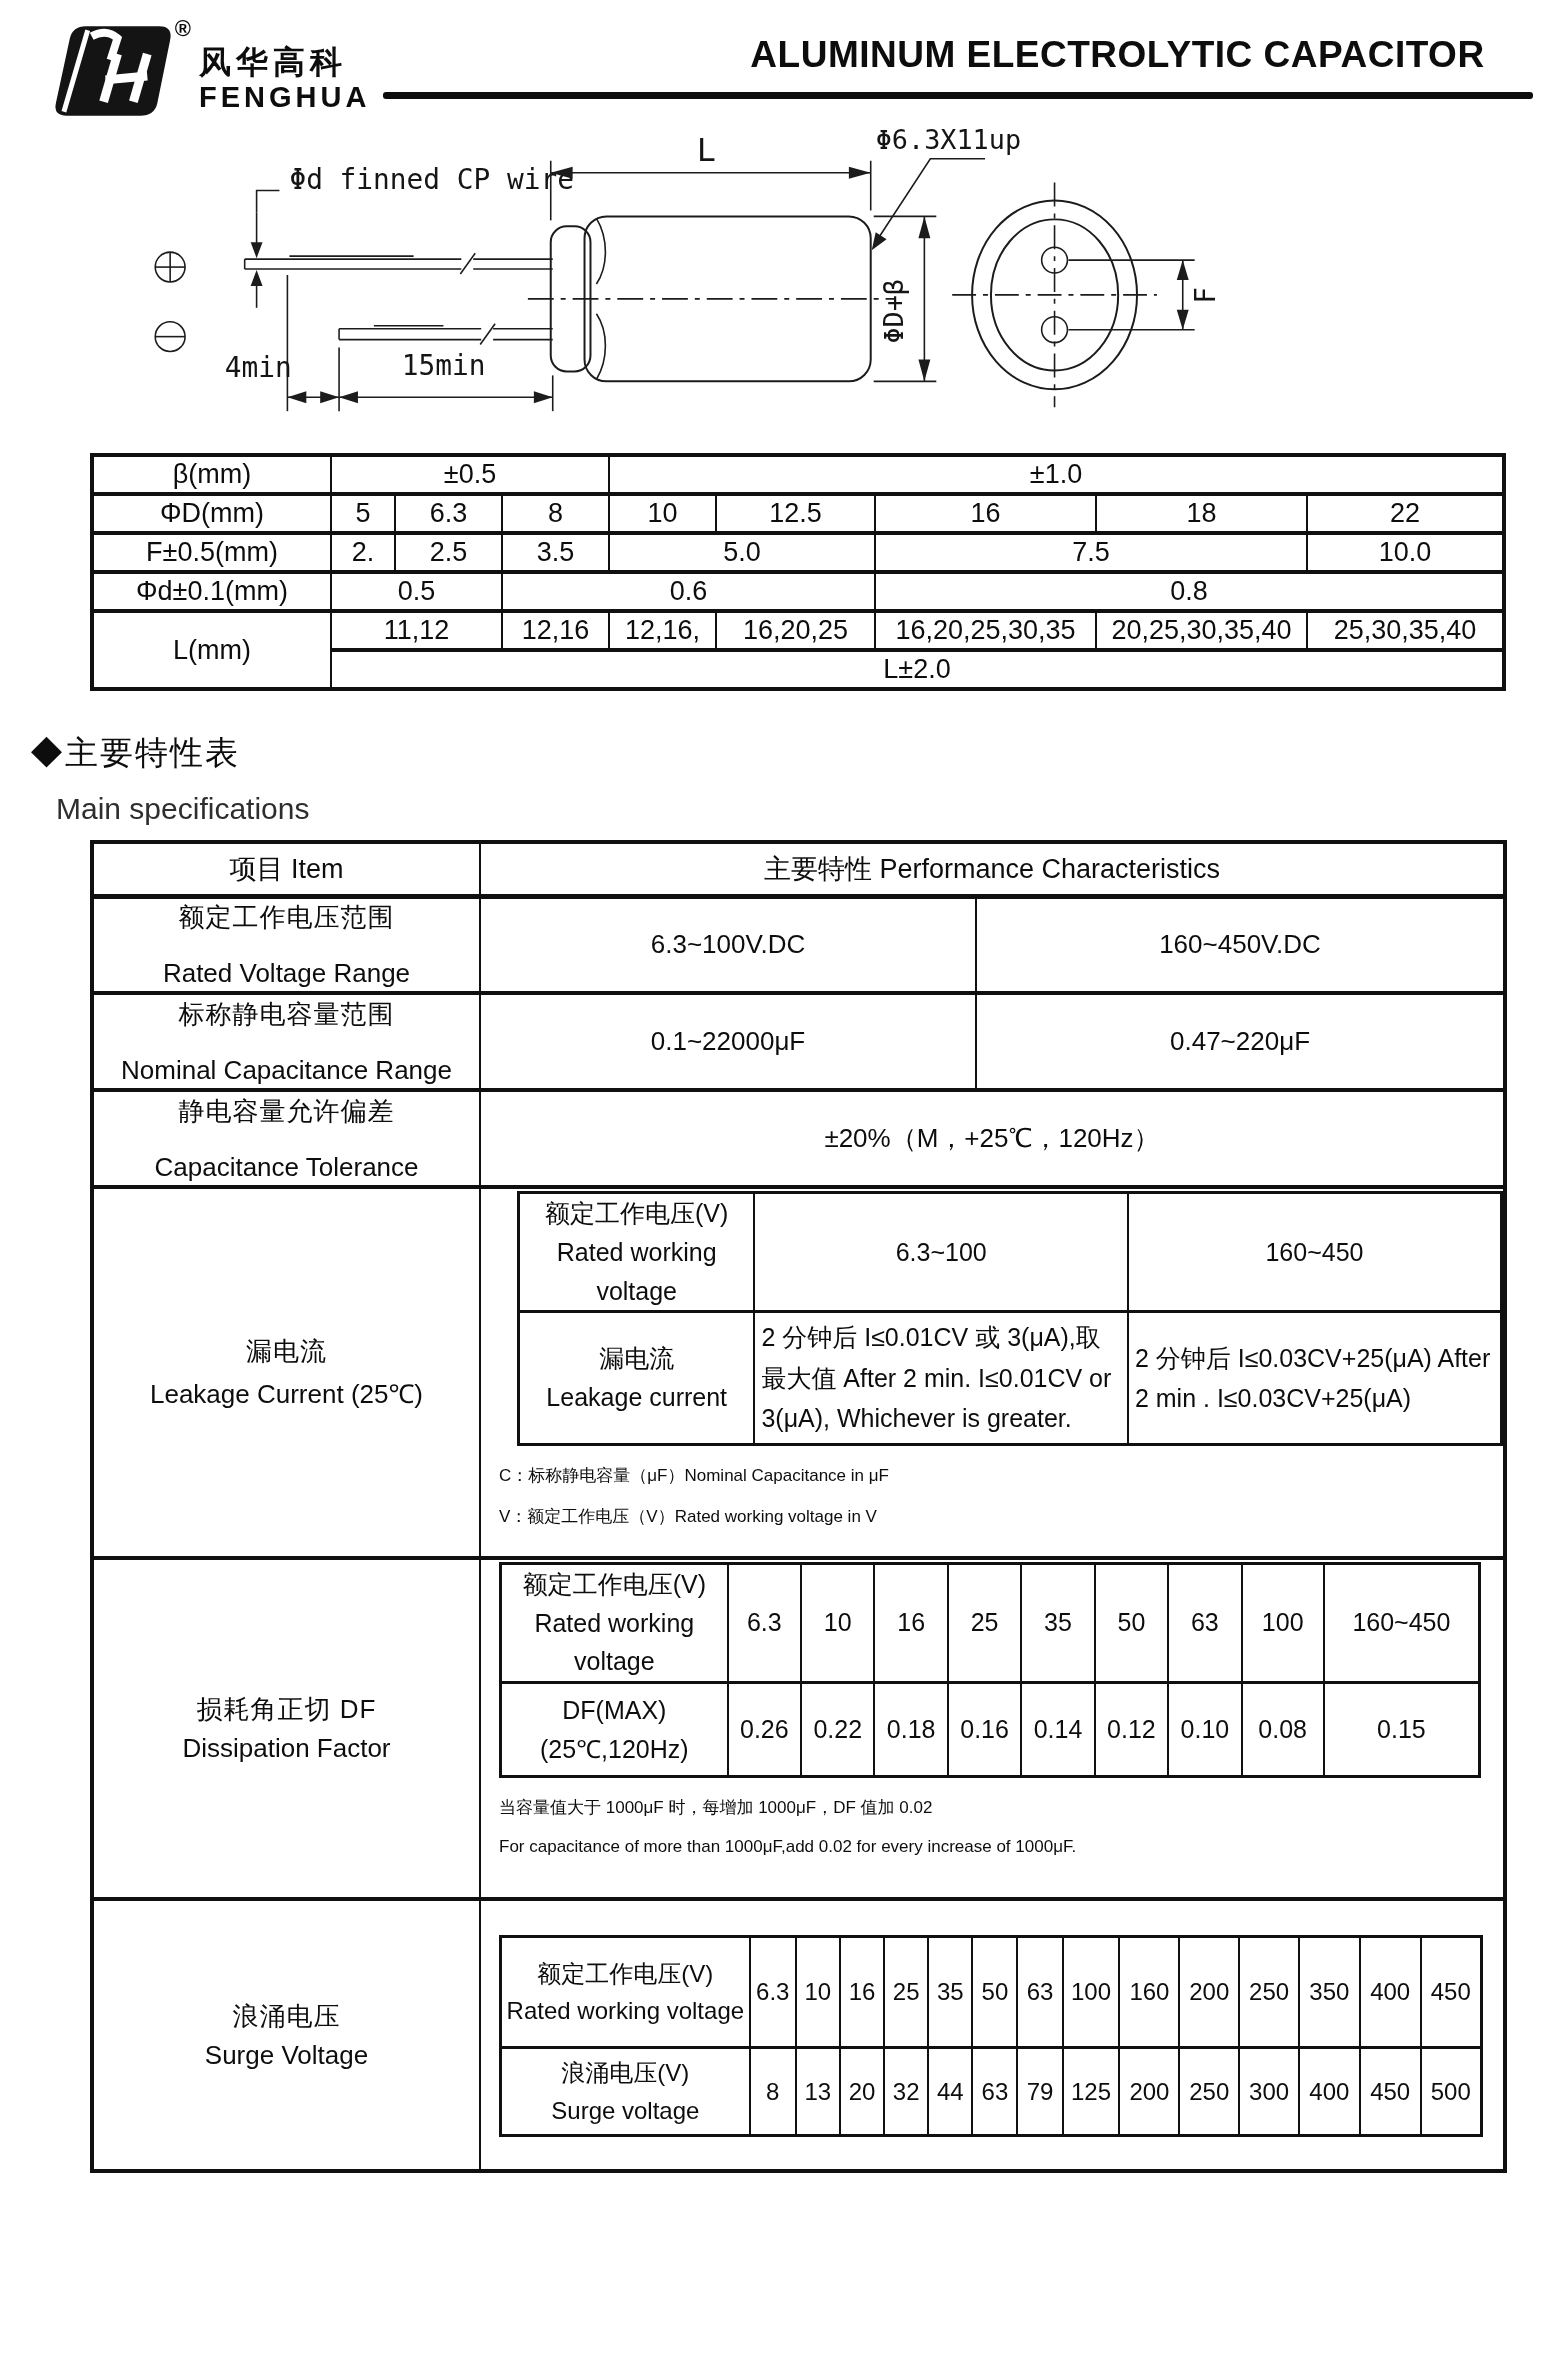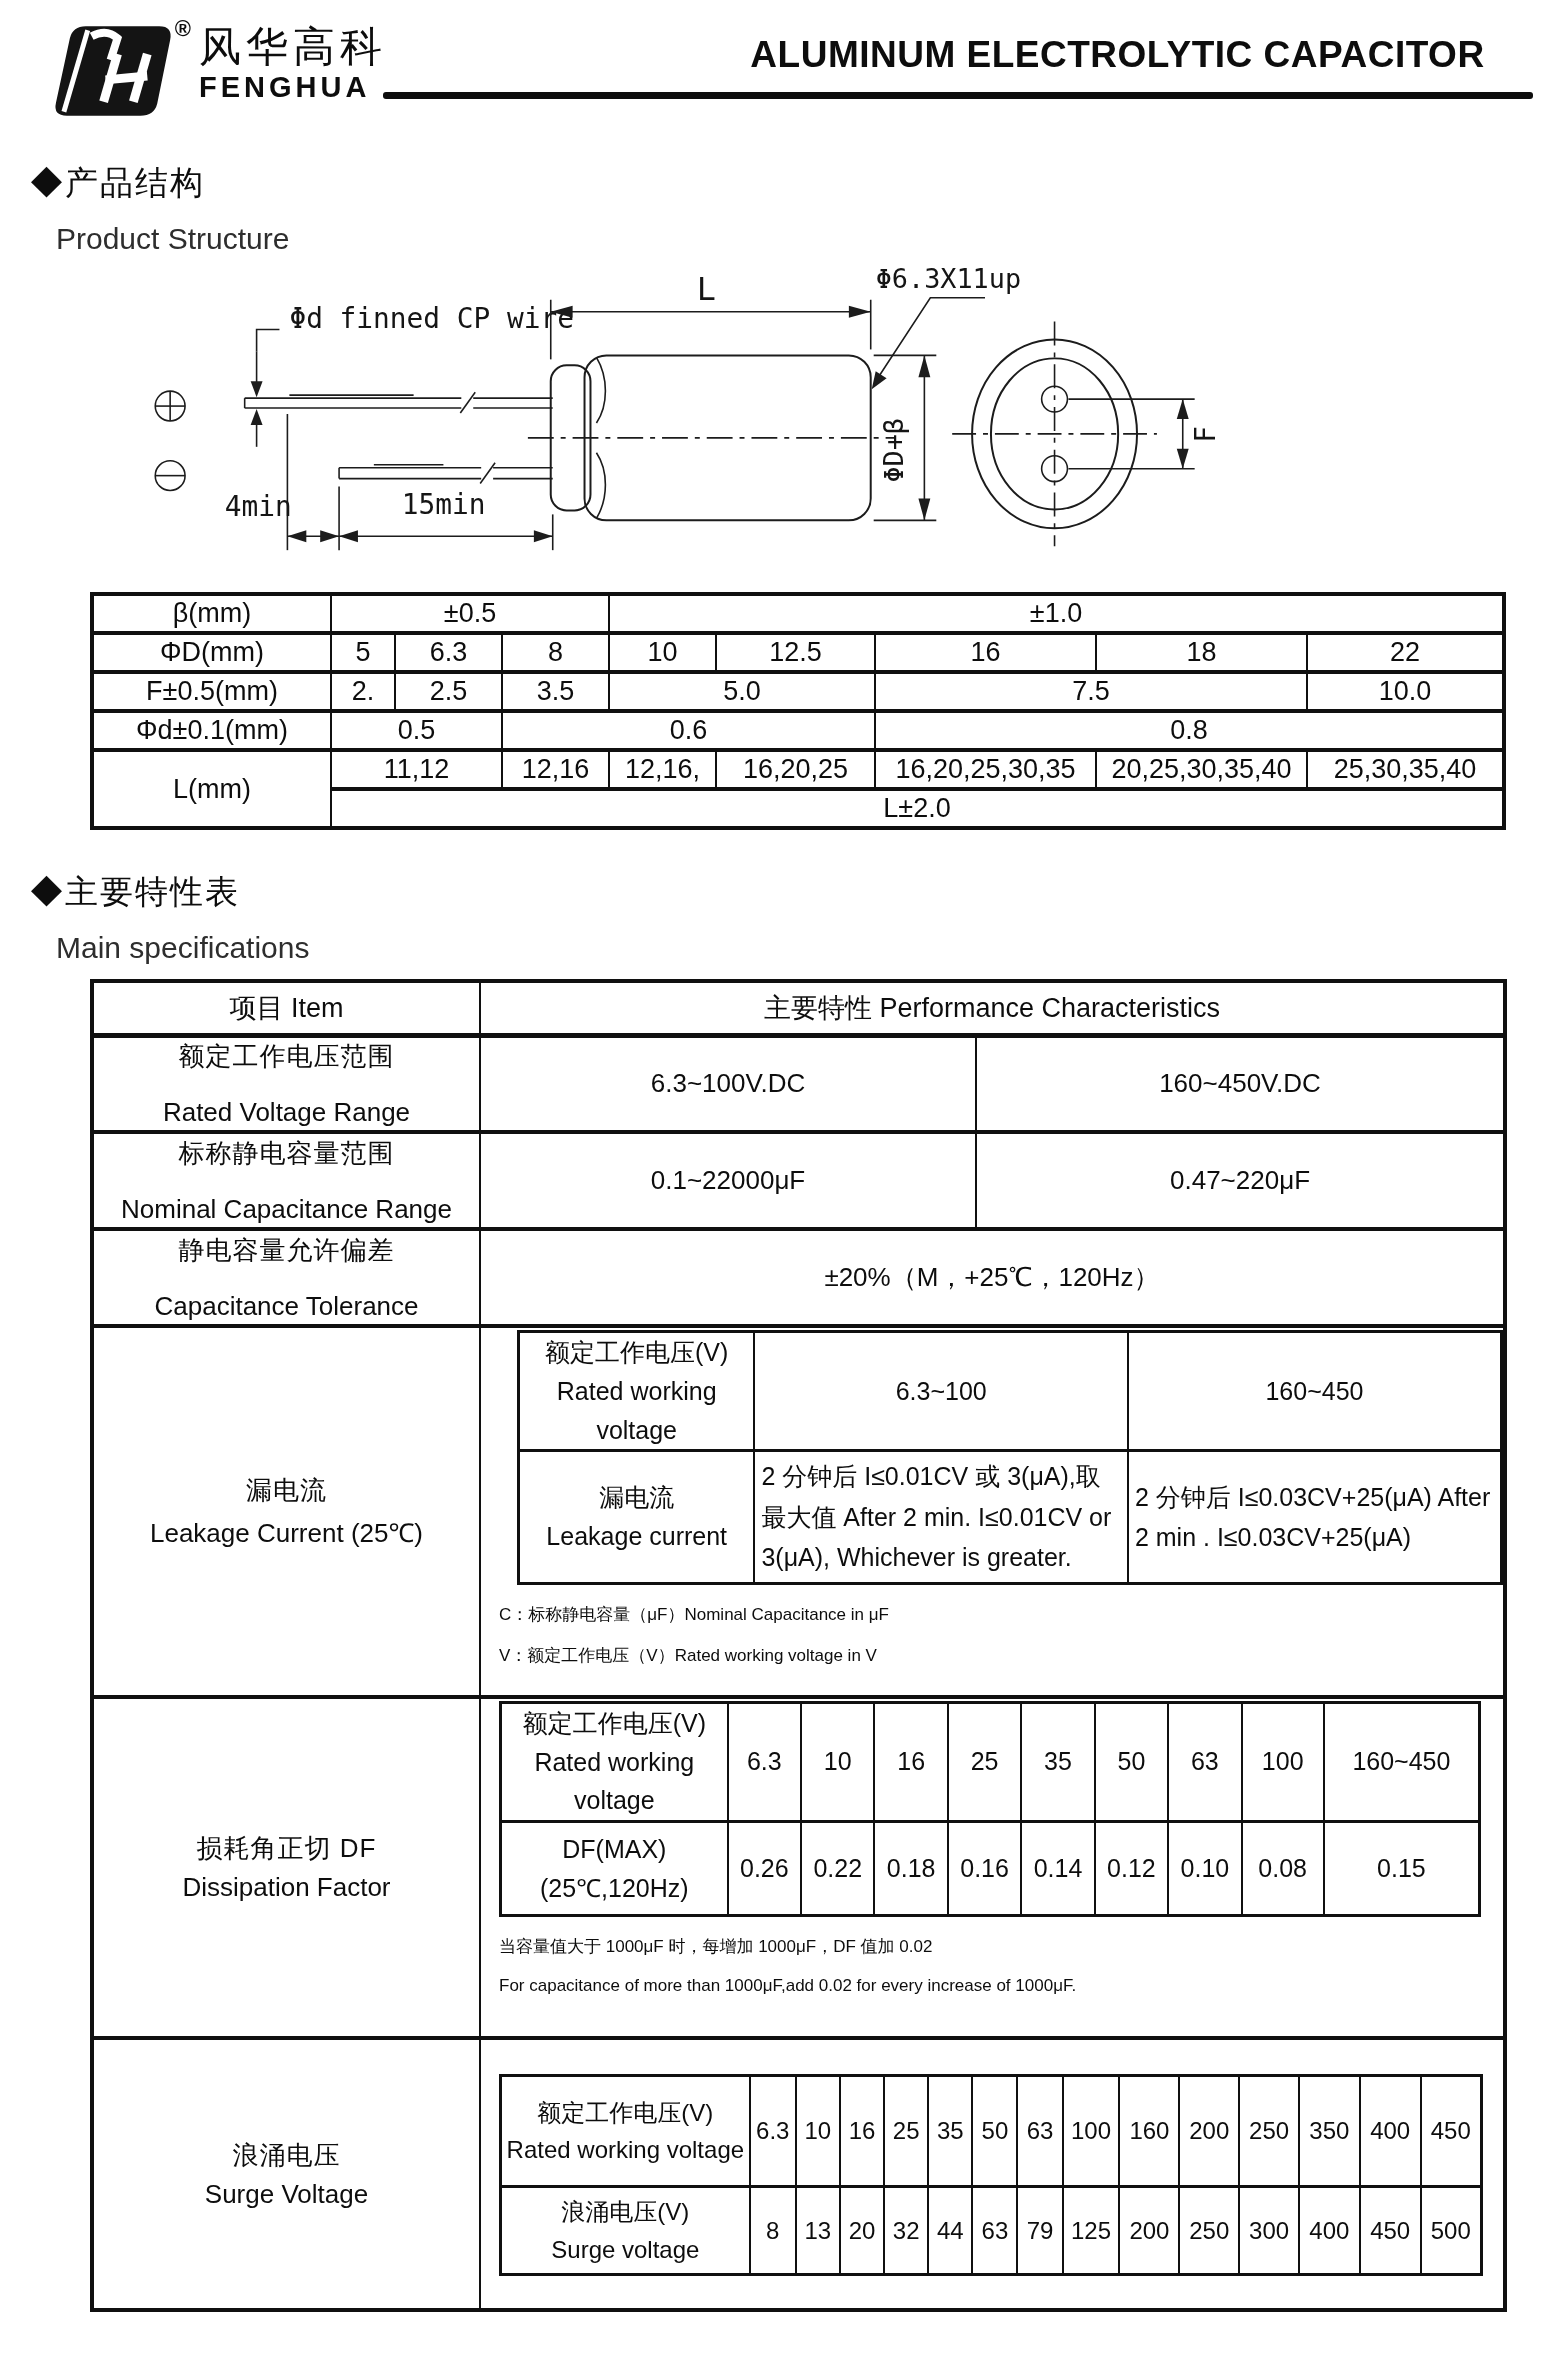--- a/index.html
+++ b/index.html
@@ -9,21 +9,21 @@
     background: #ffffff; color: #0d0d0d;
     font-family: "Liberation Sans", sans-serif;
     position: relative; overflow: hidden;
   }
   
   .header { position: relative; height: 117px; }
   .brand { position: absolute; left: 52px; top: 22px; display: flex; align-items: flex-start; }
   .logo-wrap { position: relative; width: 131px; height: 96px; }
   .reg-mark { position: absolute; right: -8px; top: -6px; font-size: 22px; font-weight: bold; }
   .brand-text { margin-left: 16px; padding-top: 4px; }
-  .brand-cn { font-size: 42px; font-weight: normal; letter-spacing: 5px; line-height: 1.0; }
+  .brand-cn { font-size: 32px; font-weight: bold; letter-spacing: 5px; line-height: 1.0; margin-top: 20px; }
   .brand-en { font-size: 29px; font-weight: bold; letter-spacing: 4px; line-height: 1.1; margin-top: 4px; }
   .page-title { position: absolute; left: 697px; width: 841px; top: 34px; text-align: center;
     font-size: 37px; font-weight: bold; letter-spacing: 0.5px; }
   .header-rule { position: absolute; left: 383px; width: 1150px; top: 92px; height: 7px; background: #0d0d0d; border-radius: 3px; }
   
   .section-title { margin-left: 30px; margin-top: 44px; }
   .section-title .cn { font-size: 33px; letter-spacing: 2px; }
   .section-title .en { font-size: 30px; color: #2e2e2e; margin: 16px 0 0 26px; }
   
   .diagram { display: block; margin: 4px 0 0 85px; }
@@ -83,24 +83,20 @@
       </div>
       <div class="brand-text">
         <div class="brand-cn">风华高科</div>
         <div class="brand-en">FENGHUA</div>
       </div>
     </div>
     <div class="page-title">ALUMINUM ELECTROLYTIC CAPACITOR</div>
     <div class="header-rule"></div>
   </div>
 
-  <div class="section-title">
-    <div class="cn">◆产品结构</div>
-    <div class="en">Product Structure</div>
-  </div>
 
   <svg class="diagram" width="1323" height="316" viewBox="0 0 1330 318">
 
     <g>
       <circle cx="85" cy="147" r="15" class="cad-thin"></circle>
       <line x1="70" y1="147" x2="100" y2="147" class="cad-thin"></line>
       <line x1="85" y1="132" x2="85" y2="162" class="cad-thin"></line>
     </g>
     <g>
       <circle cx="85" cy="217" r="15" class="cad-thin"></circle>

